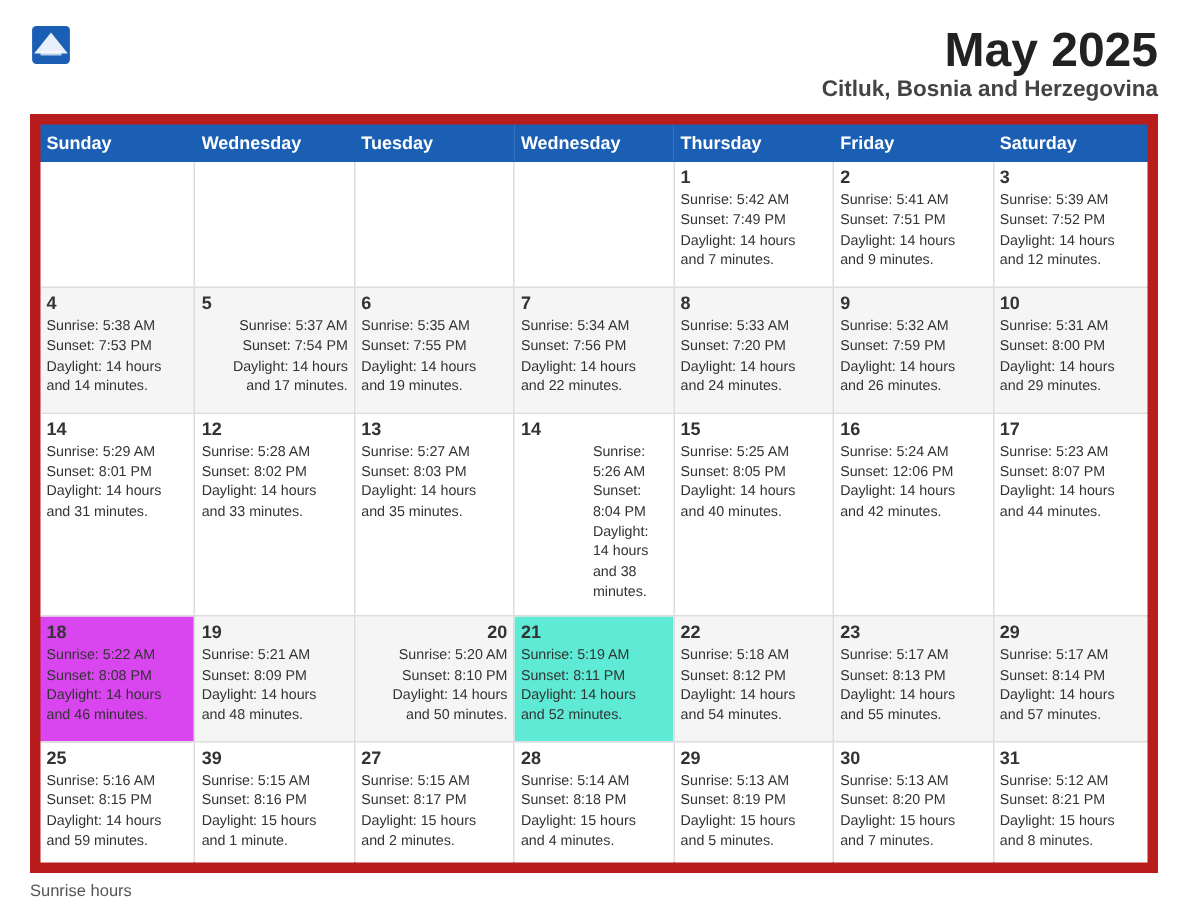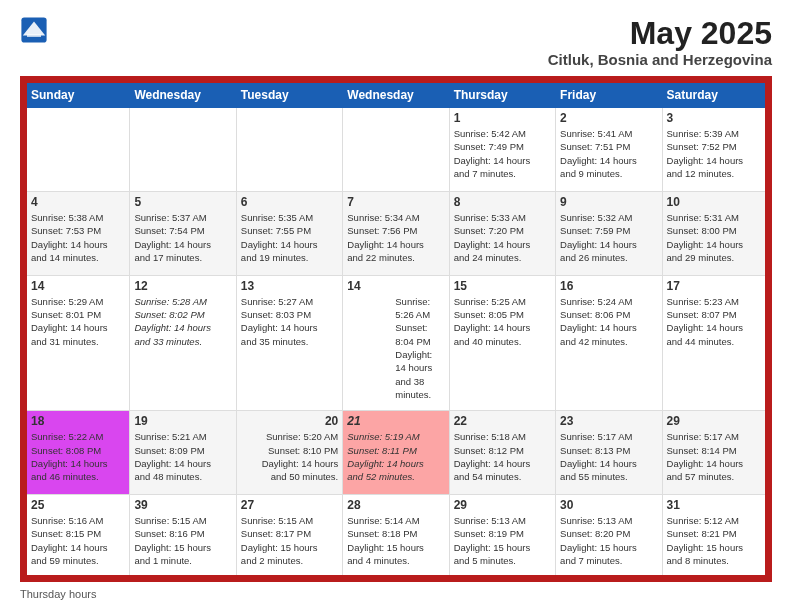--- a/index.html
+++ b/index.html
@@ -155,21 +155,21 @@
         <tr style="background: rgb(245, 245, 245);">
           <td style="background: rgb(245, 245, 245);">
             <span class="day-num">4</span>
             <div class="day-info" style="white-space: pre-line;">Sunrise: 5:38 AM
 Sunset: 7:53 PM
 Daylight: 14 hours
 and 14 minutes.</div>
           </td>
           <td style="background: rgb(245, 245, 245);">
             <span class="day-num">5</span>
-            <div class="day-info" style="white-space: pre-line;">Sunrise: 5:37 AM
+            <div class="day-info" style="white-space: pre-line; text-align: right;">Sunrise: 5:37 AM
 Sunset: 7:54 PM
 Daylight: 14 hours
 and 17 minutes.</div>
           </td>
           <td style="background: rgb(245, 245, 245);">
             <span class="day-num">6</span>
             <div class="day-info" style="white-space: pre-line;">Sunrise: 5:35 AM
 Sunset: 7:55 PM
 Daylight: 14 hours
 and 19 minutes.</div>
@@ -206,21 +206,21 @@
         <tr>
           <td>
             <span class="day-num">14</span>
             <div class="day-info" style="white-space: pre-line;">Sunrise: 5:29 AM
 Sunset: 8:01 PM
 Daylight: 14 hours
 and 31 minutes.</div>
           </td>
           <td>
             <span class="day-num">12</span>
-            <div class="day-info" style="white-space: pre-line; font-style: italic;">Sunrise: 5:28 AM
+            <div class="day-info" style="white-space: pre-line;">Sunrise: 5:28 AM
 Sunset: 8:02 PM
 Daylight: 14 hours
 and 33 minutes.</div>
           </td>
           <td>
             <span class="day-num">13</span>
             <div class="day-info" style="white-space: pre-line;">Sunrise: 5:27 AM
 Sunset: 8:03 PM
 Daylight: 14 hours
 and 35 minutes.</div>
@@ -235,21 +235,21 @@
           <td>
             <span class="day-num">15</span>
             <div class="day-info" style="white-space: pre-line;">Sunrise: 5:25 AM
 Sunset: 8:05 PM
 Daylight: 14 hours
 and 40 minutes.</div>
           </td>
           <td>
             <span class="day-num">16</span>
             <div class="day-info" style="white-space: pre-line;">Sunrise: 5:24 AM
-Sunset: 8:06 PM
+Sunset: 12:06 PM
 Daylight: 14 hours
 and 42 minutes.</div>
           </td>
           <td>
             <span class="day-num">17</span>
             <div class="day-info" style="white-space: pre-line;">Sunrise: 5:23 AM
 Sunset: 8:07 PM
 Daylight: 14 hours
 and 44 minutes.</div>
           </td>
@@ -269,21 +269,21 @@
 Daylight: 14 hours
 and 48 minutes.</div>
           </td>
           <td style="background: rgb(245, 245, 245); text-align: right;">
             <span class="day-num">20</span>
             <div class="day-info" style="white-space: pre-line;">Sunrise: 5:20 AM
 Sunset: 8:10 PM
 Daylight: 14 hours
 and 50 minutes.</div>
           </td>
-          <td style="background: #fca5a5; font-style: italic;">
+          <td style="background: #5eead4;">
             <span class="day-num">21</span>
             <div class="day-info" style="white-space: pre-line;">Sunrise: 5:19 AM
 Sunset: 8:11 PM
 Daylight: 14 hours
 and 52 minutes.</div>
           </td>
           <td style="background: rgb(245, 245, 245);">
             <span class="day-num">22</span>
             <div class="day-info" style="white-space: pre-line;">Sunrise: 5:18 AM
 Sunset: 8:12 PM
@@ -353,15 +353,15 @@
             <div class="day-info" style="white-space: pre-line;">Sunrise: 5:12 AM
 Sunset: 8:21 PM
 Daylight: 15 hours
 and 8 minutes.</div>
           </td>
         </tr>
       </tbody>
   </table>
 
   <div class="footer">
-    <span>Thursday hours</span>
+    <span>Sunrise hours</span>
   </div>
 </div>
 
 </body></html>

